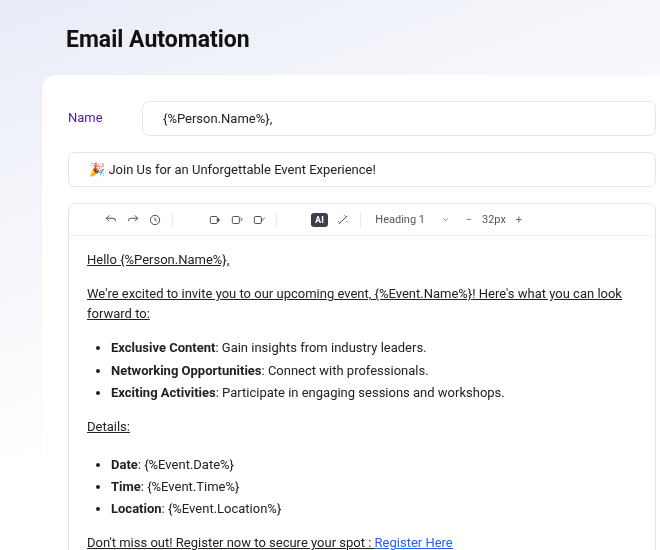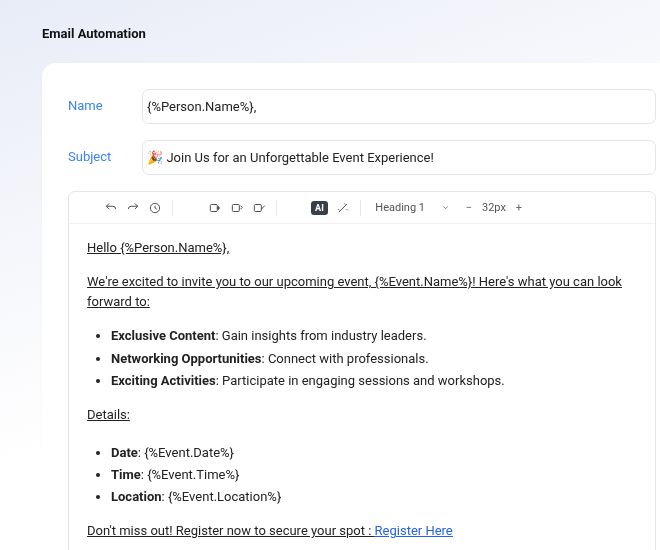--- a/index.html
+++ b/index.html
@@ -7,49 +7,50 @@
     font-family: -apple-system, BlinkMacSystemFont, "Segoe UI", Roboto, sans-serif;
     background: linear-gradient(160deg, #e8ecf7 0%, #f5f6fb 30%, #ffffff 60%);
     width: 660px;
     height: 550px;
     overflow: hidden;
   }
   .page {
     padding: 26px 0 0 42px;
   }
   .page-title {
-    font-size: 13px;
+    font-size: 23px;
     font-weight: 700;
     color: #111;
     margin-bottom: 22px;
+    margin-left: 24px;
   }
   .card {
     background: #fff;
     border-radius: 14px;
     padding: 26px 26px 0 26px;
     box-shadow: 0 1px 3px rgba(0,0,0,0.04);
     width: 640px;
   }
   .row {
     display: flex;
     align-items: flex-start;
     margin-bottom: 16px;
   }
   .row-label {
     width: 74px;
     flex-shrink: 0;
     font-size: 13px;
-    color: #3b82f6;
+    color: #4c1d95;
     padding-top: 9px;
   }
   .input {
     flex: 1;
     border: 1px solid #e3e5ea;
     border-radius: 7px;
-    padding: 9px 4px;
+    padding: 9px 20px;
     font-size: 13px;
     color: #222;
     background: #fff;
     font-family: inherit;
   }
   .editor-wrap {
     flex: 1;
     border: 1px solid #e3e5ea;
     border-radius: 7px;
     background: #fff;
@@ -130,21 +131,20 @@
   <div class="page-title">Email Automation</div>
 
   <div class="card">
 
     <div class="row">
       <div class="row-label">Name</div>
       <input class="input" value="{%Person.Name%}," style="">
     </div>
 
     <div class="row">
-      <div class="row-label">Subject</div>
       <input class="input" value="🎉 Join Us for an Unforgettable Event Experience!" style="">
     </div>
 
     <div class="row">
 
       <div class="editor-wrap">
         <div class="toolbar">
           <div class="tb-group">
             <span class="tb-icon">
                 <svg viewBox="0 0 24 24">

